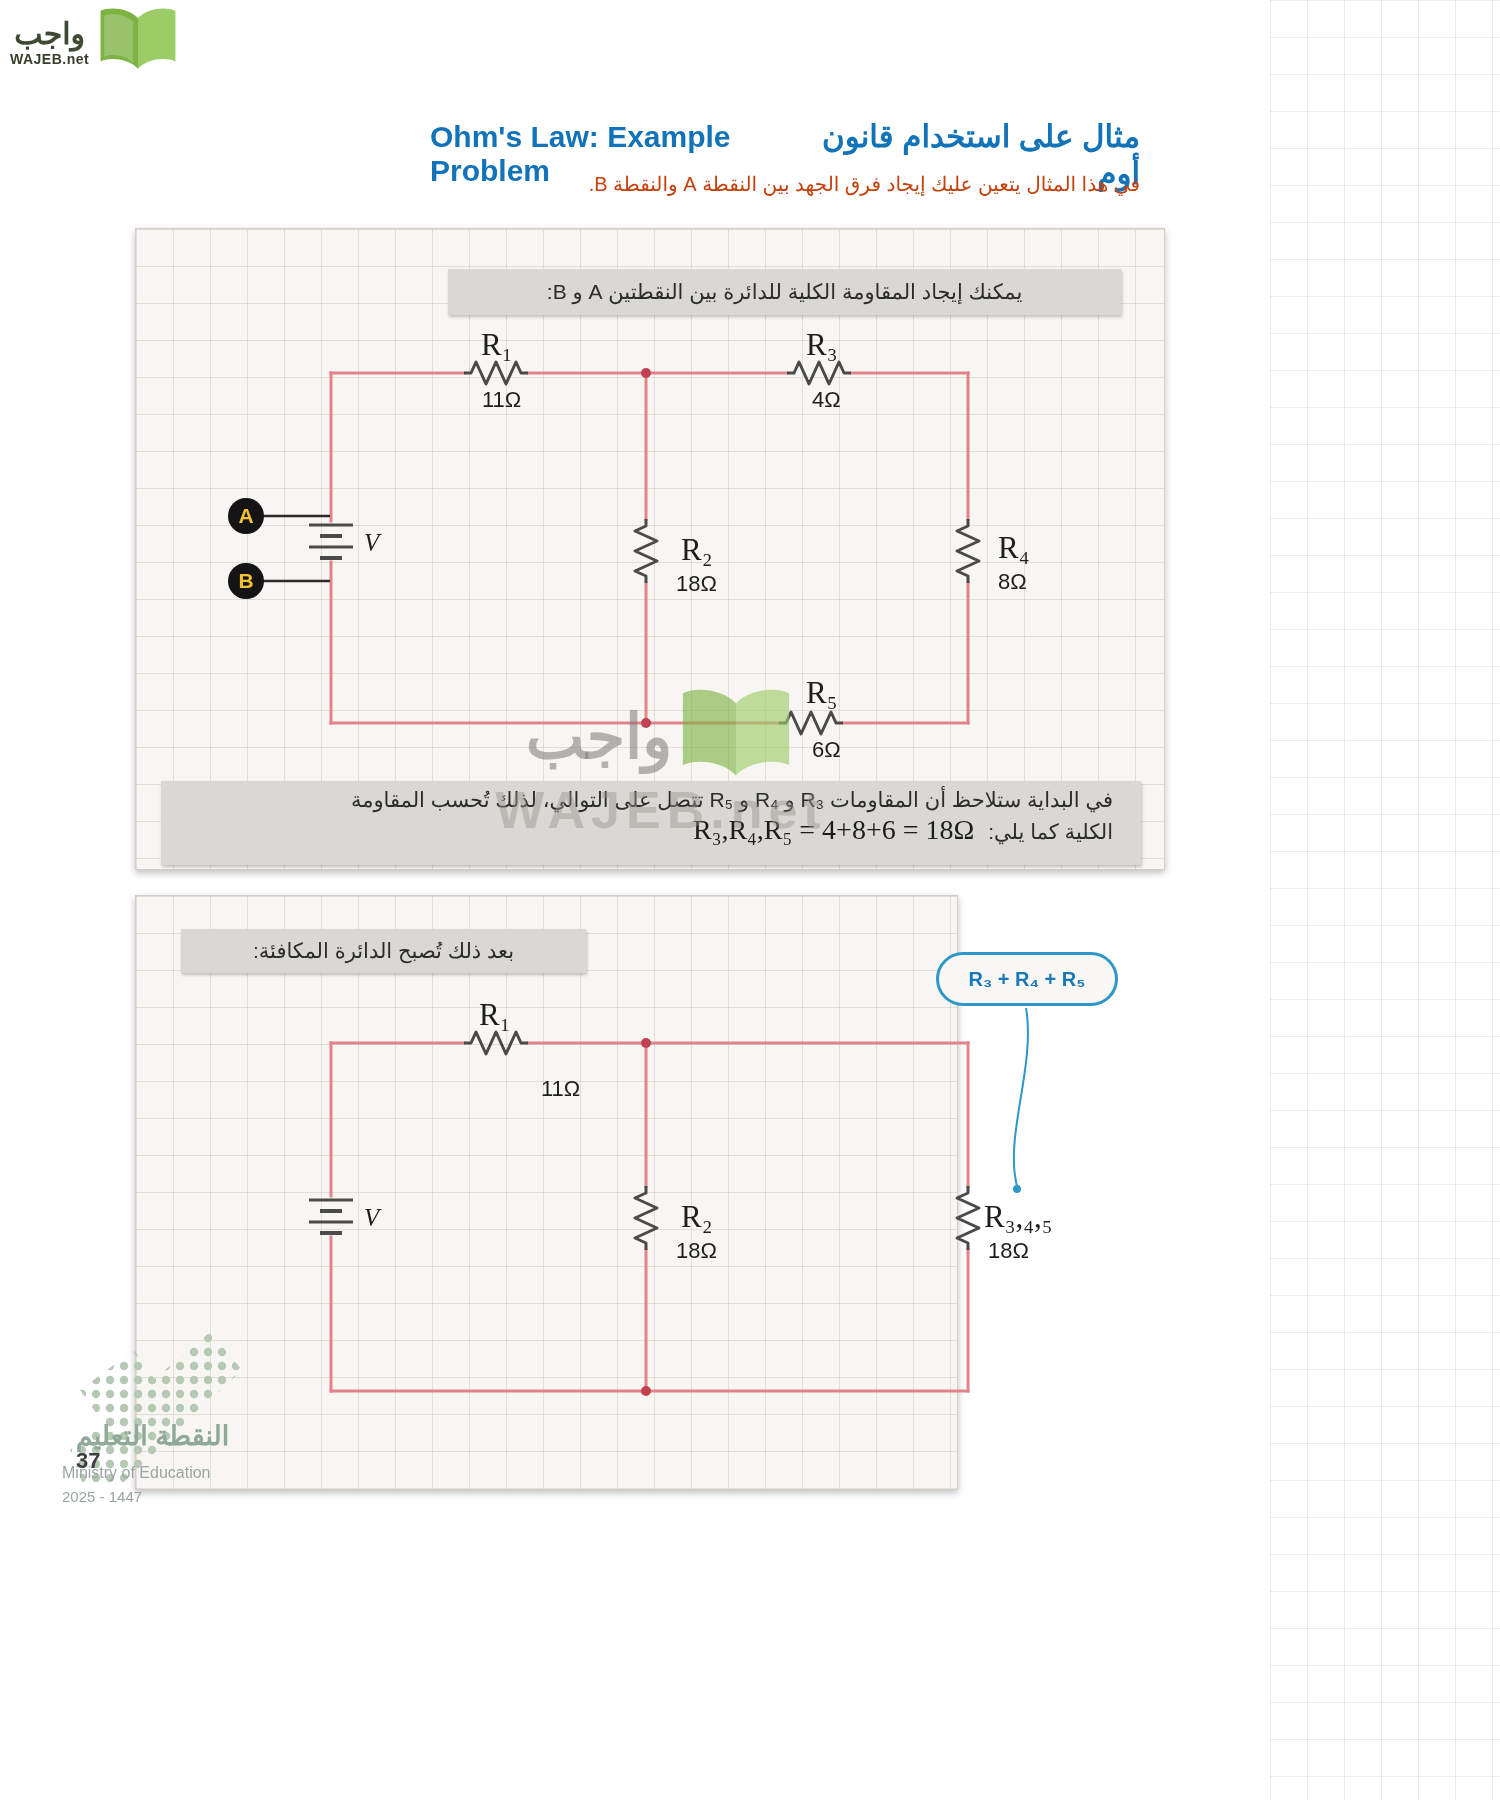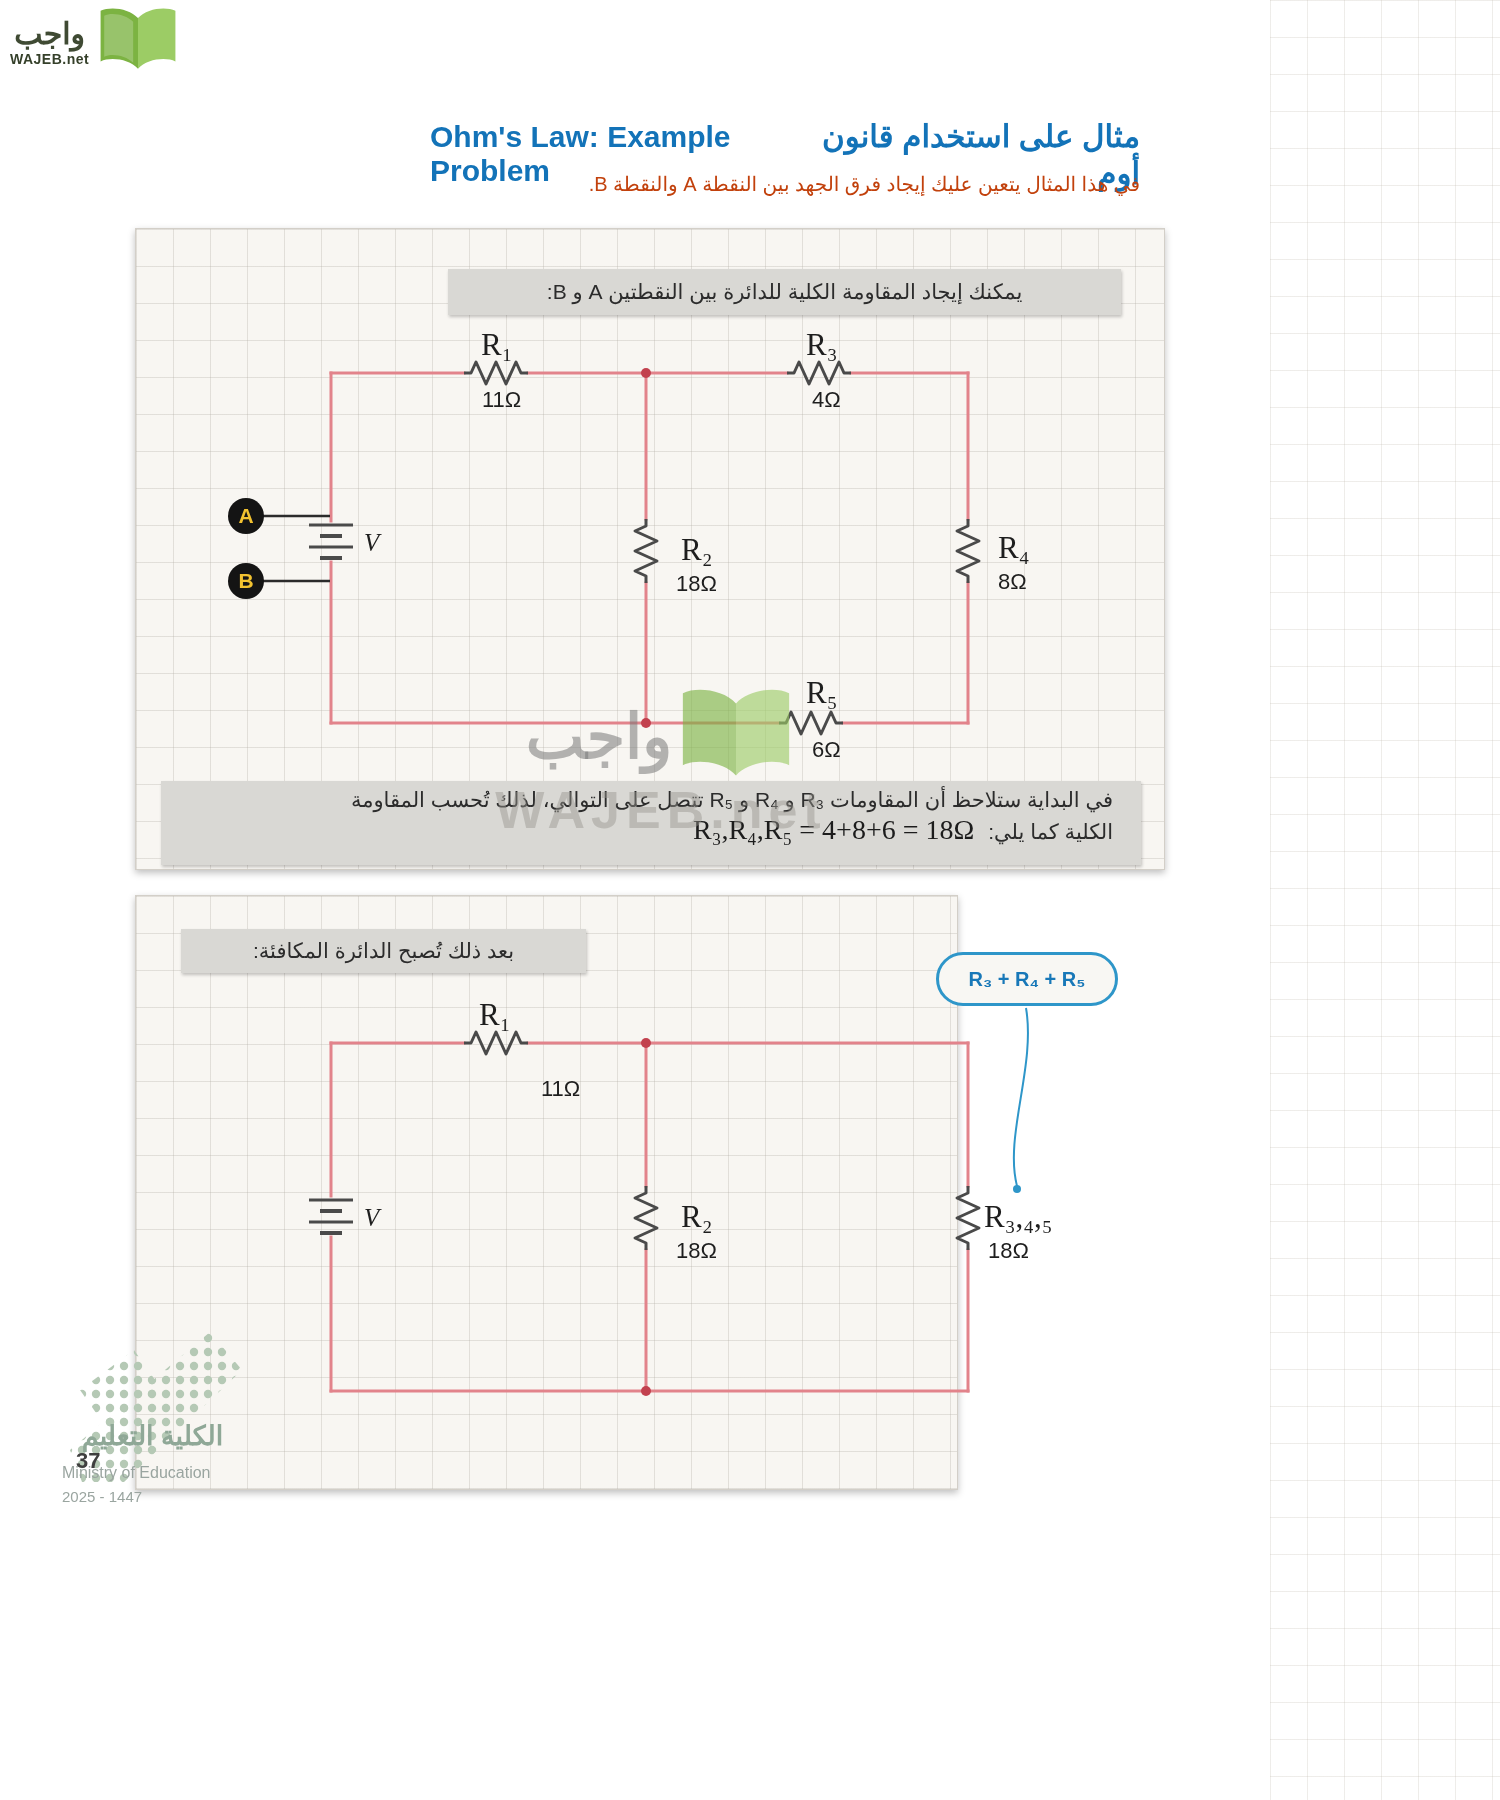--- a/index.html
+++ b/index.html
@@ -242,18 +242,18 @@
 
   <svg class="ministry-logo" width="180" height="150" viewBox="0 0 180 150">
     <defs>
       <pattern id="mdot" width="14" height="14" patternUnits="userSpaceOnUse">
         <circle cx="6" cy="6" r="4.2" fill="#b5c9b5"></circle>
       </pattern>
     </defs>
     <path d="M148 0 L180 38 L62 150 L20 150 L8 118 Z" fill="url(#mdot)"></path>
     <path d="M18 58 L72 18 L98 55 L46 98 Z" fill="url(#mdot)"></path>
   </svg>
-  <div class="ministry-ar">الكلية التعليم</div>
+  <div class="ministry-ar">النقطة التعليم</div>
   <div class="page-number">37</div>
   <div class="ministry-en">Ministry of Education</div>
   <div class="ministry-years">2025 - 1447</div>
 
 </div>
 
 </body></html>

